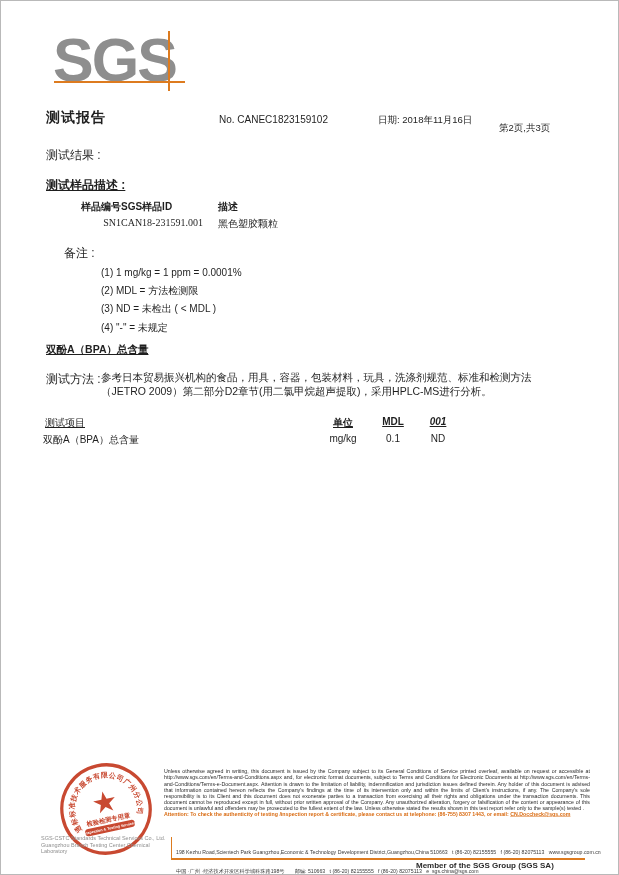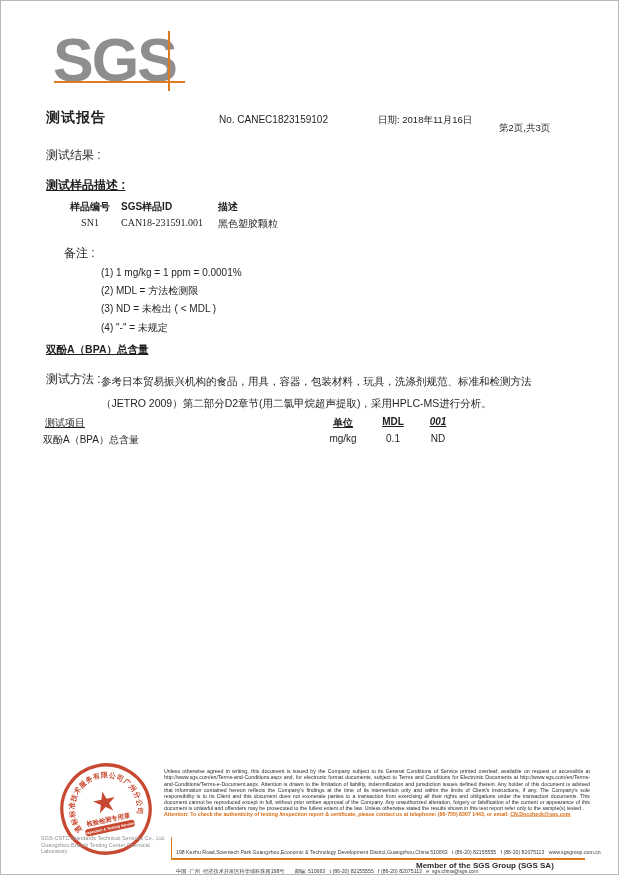--- a/index.html
+++ b/index.html
@@ -22,32 +22,32 @@
   .report-no { left:218px; top:113px; font-size:10px; }
   .report-date { left:377px; top:113px; font-size:9.5px; }
   .page-info { left:498px; top:113px; font-size:9.5px;margin-top:8px; }
 
   .label { font-size:12px; }
   .results-label { left:45px; top:146px; }
   .sample-desc-label { left:45px; top:176px; font-weight:bold; text-decoration:underline; }
 
   .sample-table { left:0; top:199px; width:619px; height:36px; font-size:10px; }
   .st-h { font-weight:bold; }
-  .st-c1 { left:58px; width:62px; text-align:center; }
+  .st-c1 { left:58px; width:62px; text-align:right; }
   .st-c2 { left:120px; width:90px; text-align:left; }
   .st-c3 { left:217px; }
   .st-row1 { top:0; }
   .st-row2 { top:17px;font-family:Liberation Serif, serif; }
 
   .notes-label { left:63px; top:244px; }
   .notes { left:100px; top:263px; font-size:10px; line-height:18.2px; }
 
   .bpa-title { left:45px; top:342px; font-size:10.5px; font-weight:bold; text-decoration:underline; }
   .method-label { left:45px; top:370px; }
-  .method-text { left:100px; top:369px; width:442px; font-size:10.5px; line-height:22px; }
+  .method-text { left:100px; top:369px; width:442px; font-size:10.5px; line-height:14px; }
 
   .result-table { left:0; top:415px; width:619px; height:40px; font-size:10px; }
   .rt-item-h { left:44px; font-weight:normal; text-decoration:underline; }
   .rt-unit { left:317px; width:50px; text-align:center; }
   .rt-mdl  { left:367px; width:50px; text-align:center; }
   .rt-001  { left:412px; width:50px; text-align:center; }
   .rt-h { font-weight:bold; text-decoration:underline; }
   .rt-i { font-style:italic; }
   .rt-row1 { top:0; }
   .rt-row2 { top:17px; }

